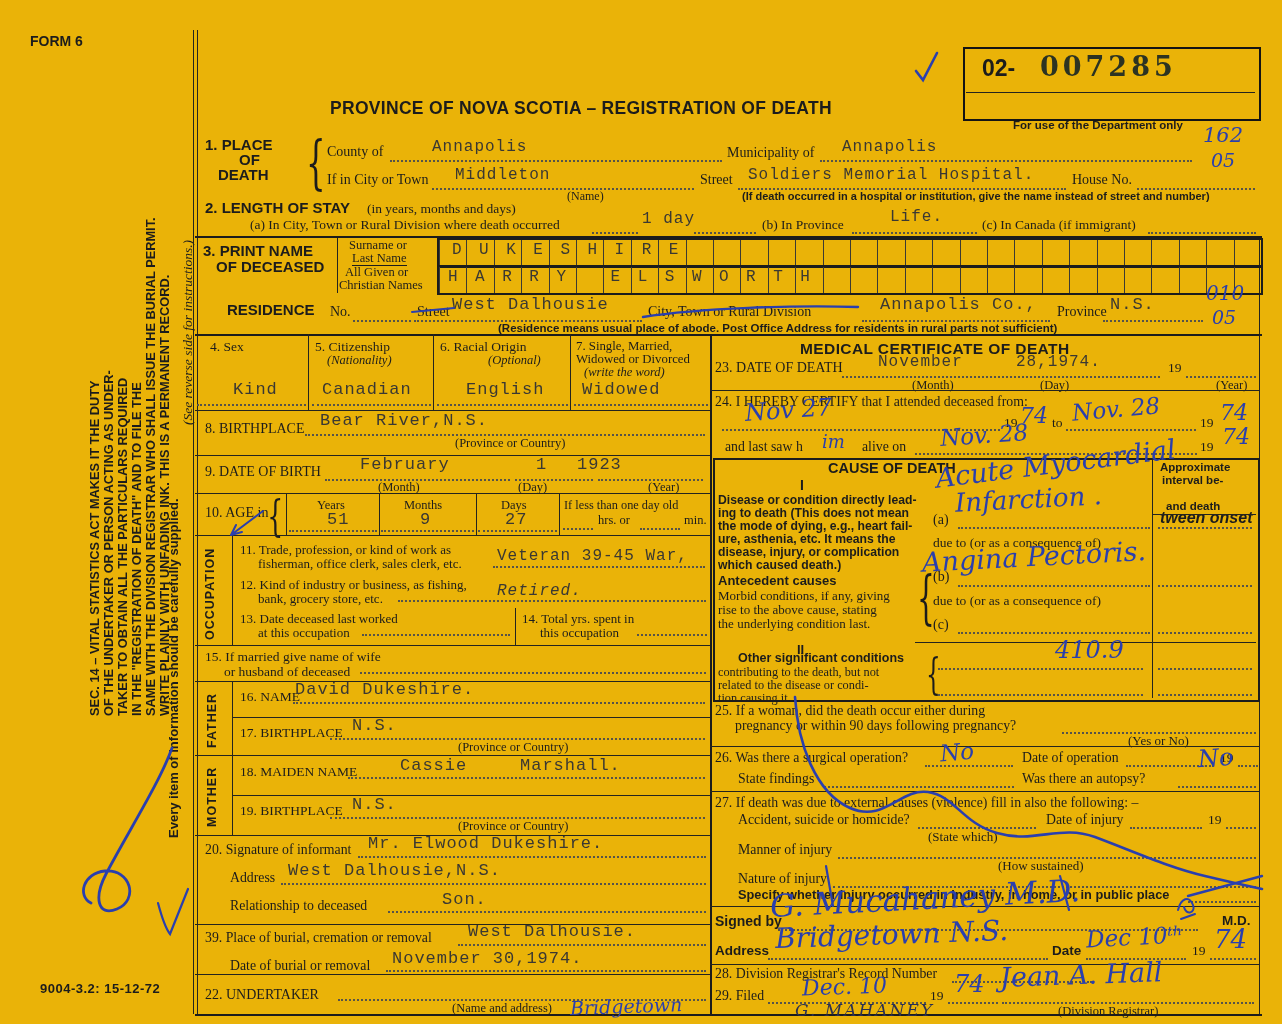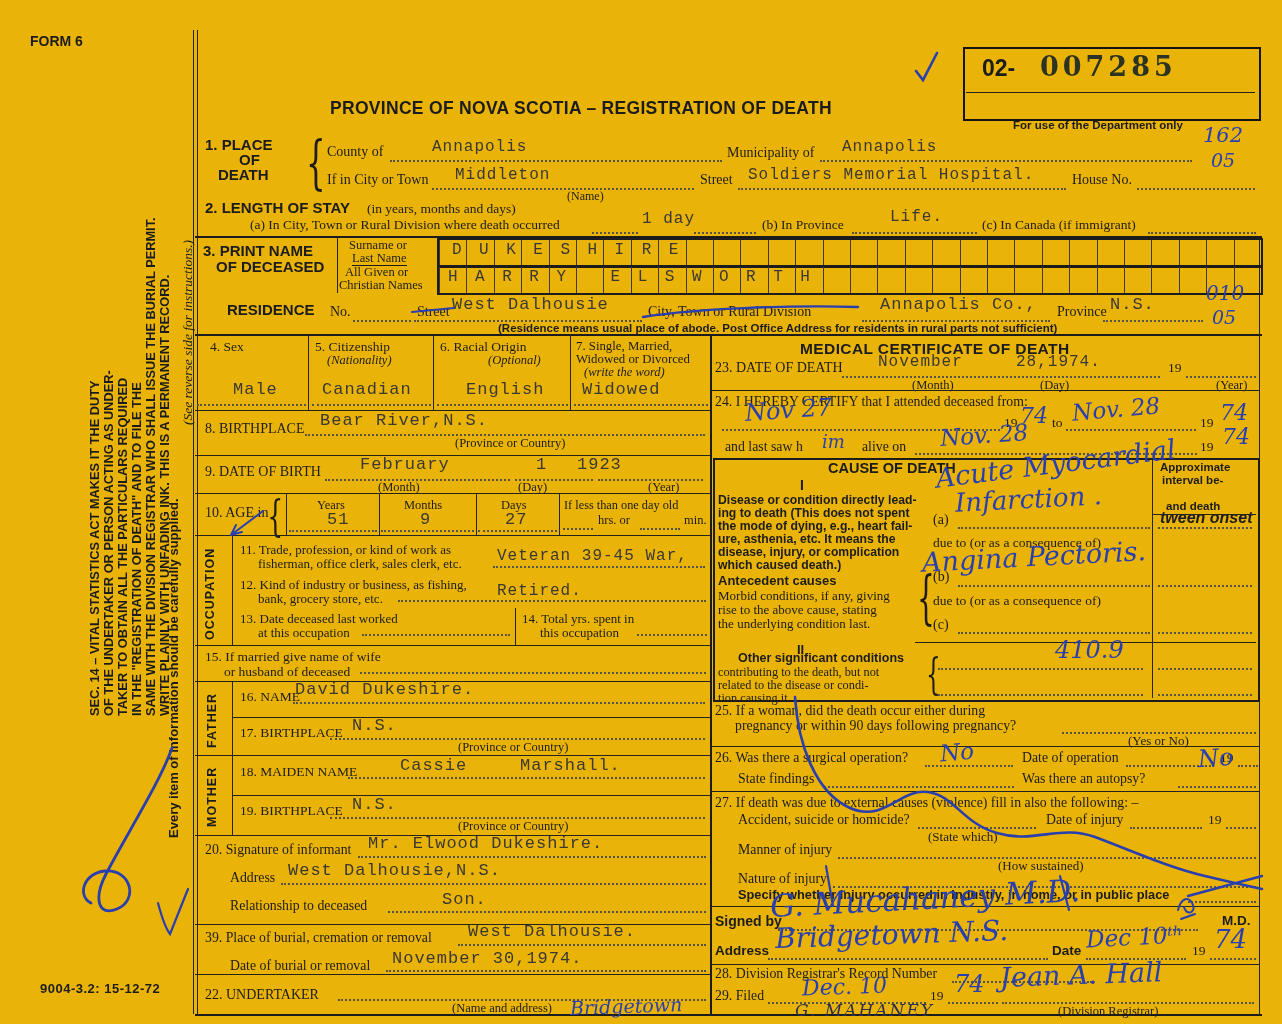--- a/index.html
+++ b/index.html
@@ -67,20 +67,21 @@
 
   <div class="a" style="left:327px;top:173px;font-size:14px;">If in City or Town</div>
   <div class="dt" style="left:432px;top:188px;width:262px;"></div>
   <div class="a ty" style="left:455px;top:167px;">Middleton</div>
   <div class="a" style="left:567px;top:190px;font-size:12px;">(Name)</div>
   <div class="a" style="left:700px;top:173px;font-size:14px;">Street</div>
   <div class="dt" style="left:738px;top:188px;width:328px;"></div>
   <div class="a ty" style="left:748px;top:167px;">Soldiers Memorial Hospital.</div>
   <div class="a" style="left:1072px;top:173px;font-size:14px;">House No.</div>
   <div class="dt" style="left:1137px;top:188px;width:118px;"></div>
+  <div class="a sb" style="left:742px;top:191px;font-size:11px;">(If death occurred in a hospital or institution, give the name instead of street and number)</div>
 
   <div class="a sb" style="left:205px;top:200px;font-size:15px;">2. LENGTH OF STAY</div>
   <div class="a" style="left:367px;top:202px;font-size:13.5px;">(in years, months and days)</div>
   <div class="a" style="left:250px;top:218px;font-size:13.5px;">(a) In City, Town or Rural Division where death occurred</div>
   <div class="dt" style="left:592px;top:232px;width:46px;"></div>
   <div class="a ty" style="left:642px;top:211px;">1 day</div>
   <div class="dt" style="left:694px;top:232px;width:62px;"></div>
   <div class="a" style="left:762px;top:218px;font-size:13.5px;">(b) In Province</div>
   <div class="dt" style="left:852px;top:232px;width:125px;"></div>
   <div class="a ty" style="left:890px;top:209px;">Life.</div>
@@ -124,21 +125,21 @@
   <div class="vl" style="left:433px;top:334px;height:76px;"></div>
   <div class="vl" style="left:570px;top:334px;height:76px;"></div>
   <div class="a" style="left:210px;top:340px;font-size:13.5px;">4. Sex</div>
   <div class="a" style="left:315px;top:340px;font-size:13.5px;">5. Citizenship</div>
   <div class="a it" style="left:327px;top:354px;font-size:12.5px;">(Nationality)</div>
   <div class="a" style="left:440px;top:340px;font-size:13.5px;">6. Racial Origin</div>
   <div class="a it" style="left:452px;top:354px;font-size:12.5px;margin-left:36px;">(Optional)</div>
   <div class="a" style="left:576px;top:340px;font-size:12.8px;">7. Single, Married,</div>
   <div class="a" style="left:576px;top:353px;font-size:12.8px;">Widowed or Divorced</div>
   <div class="a it" style="left:584px;top:366px;font-size:12.5px;">(write the word)</div>
-  <div class="a ty" style="left:233px;top:381px;font-size:17px;">Male</div>
+  <div class="a ty" style="left:233px;top:381px;font-size:17px;">Kind</div>
   <div class="a ty" style="left:322px;top:381px;font-size:17px;">Canadian</div>
   <div class="a ty" style="left:466px;top:381px;font-size:17px;">English</div>
   <div class="a ty" style="left:582px;top:381px;font-size:17px;">Widowed</div>
   <div class="dt" style="left:197px;top:404px;width:109px;"></div>
   <div class="dt" style="left:312px;top:404px;width:119px;"></div>
   <div class="dt" style="left:437px;top:404px;width:131px;"></div>
   <div class="dt" style="left:574px;top:404px;width:134px;"></div>
   <div class="hl" style="left:195px;top:410px;width:515px;"></div>
 
   <div class="a" style="left:205px;top:422px;font-size:14px;">8. BIRTHPLACE</div>
@@ -183,21 +184,21 @@
 
   <div class="vert" style="left:203px;top:545px;height:95px;">OCCUPATION</div>
   <div class="vl" style="left:232px;top:535px;height:110px;"></div>
   <div class="a" style="left:240px;top:543px;font-size:13px;">11. Trade, profession, or kind of work as</div>
   <div class="a" style="left:258px;top:557px;font-size:13px;">fisherman, office clerk, sales clerk, etc.</div>
   <div class="a ty" style="left:497px;top:548px;">Veteran 39-45 War,</div>
   <div class="dt" style="left:493px;top:566px;width:212px;"></div>
   <div class="a" style="left:240px;top:578px;font-size:13px;">12. Kind of industry or business, as fishing,</div>
   <div class="a" style="left:258px;top:592px;font-size:13px;">bank, grocery store, etc.</div>
   <div class="dt" style="left:398px;top:600px;width:308px;"></div>
-  <div class="a ty" style="left:497px;top:583px;">Retired.</div>
+  <div class="a ty" style="left:497px;top:583px;font-style:italic;">Retired.</div>
   <div class="a" style="left:240px;top:612px;font-size:13px;">13. Date deceased last worked</div>
   <div class="a" style="left:258px;top:626px;font-size:13px;">at this occupation</div>
   <div class="dt" style="left:362px;top:634px;width:148px;"></div>
   <div class="vl" style="left:515px;top:608px;height:37px;"></div>
   <div class="a" style="left:522px;top:612px;font-size:13px;">14. Total yrs. spent in</div>
   <div class="a" style="left:540px;top:626px;font-size:13px;">this occupation</div>
   <div class="dt" style="left:637px;top:634px;width:70px;"></div>
   <div class="hl" style="left:195px;top:645px;width:515px;"></div>
   <div class="a" style="left:205px;top:650px;font-size:13.5px;">15. If married give name of wife</div>
   <div class="a" style="left:224px;top:665px;font-size:13.5px;">or husband of deceased</div>
@@ -286,21 +287,21 @@
   <div class="a" style="left:713px;top:458px;width:543px;height:240px;border:2px solid #1c1c1c;"></div>
   <div class="vl" style="left:1152px;top:458px;height:240px;"></div>
   <div class="a sb" style="left:828px;top:461px;font-size:14.5px;">CAUSE OF DEATH</div>
   <div class="a sb" style="left:1160px;top:461px;font-size:11.5px;">Approximate</div>
   <div class="a sb" style="left:1162px;top:474px;font-size:11.5px;">interval be-</div>
   <div class="a sb" style="left:1160px;top:510px;font-size:16px;font-style:italic;">tween onset</div>
   <div class="a sb" style="left:1166px;top:500px;font-size:11.5px;">and death</div>
   <div class="hl" style="left:1152px;top:514px;width:104px;"></div>
   <div class="a sb" style="left:800px;top:478px;font-size:14px;">I</div>
   <div class="a sb" style="left:718px;top:494px;font-size:12.2px;line-height:13.2px;">Disease or condition directly lead-</div>
-  <div class="a sb" style="left:718px;top:507px;font-size:12.2px;">ing to death (This does not spent</div>
+  <div class="a sb" style="left:718px;top:507px;font-size:12.2px;">ing to death (This does not mean</div>
   <div class="a sb" style="left:718px;top:520px;font-size:12.2px;">the mode of dying, e.g., heart fail-</div>
   <div class="a sb" style="left:718px;top:533px;font-size:12.2px;">ure, asthenia, etc. It means the</div>
   <div class="a sb" style="left:718px;top:546px;font-size:12.2px;">disease, injury, or complication</div>
   <div class="a sb" style="left:718px;top:559px;font-size:12.2px;">which caused death.)</div>
   <div class="a" style="left:933px;top:513px;font-size:14px;">(a)</div>
   <div class="dt" style="left:958px;top:527px;width:192px;"></div>
   <div class="a" style="left:933px;top:536px;font-size:13.5px;">due to (or as a consequence of)</div>
   <div class="a sb" style="left:718px;top:574px;font-size:13px;">Antecedent causes</div>
   <div class="a" style="left:718px;top:589px;font-size:13px;">Morbid conditions, if any, giving</div>
   <div class="a" style="left:718px;top:603px;font-size:13px;">rise to the above cause, stating</div>

